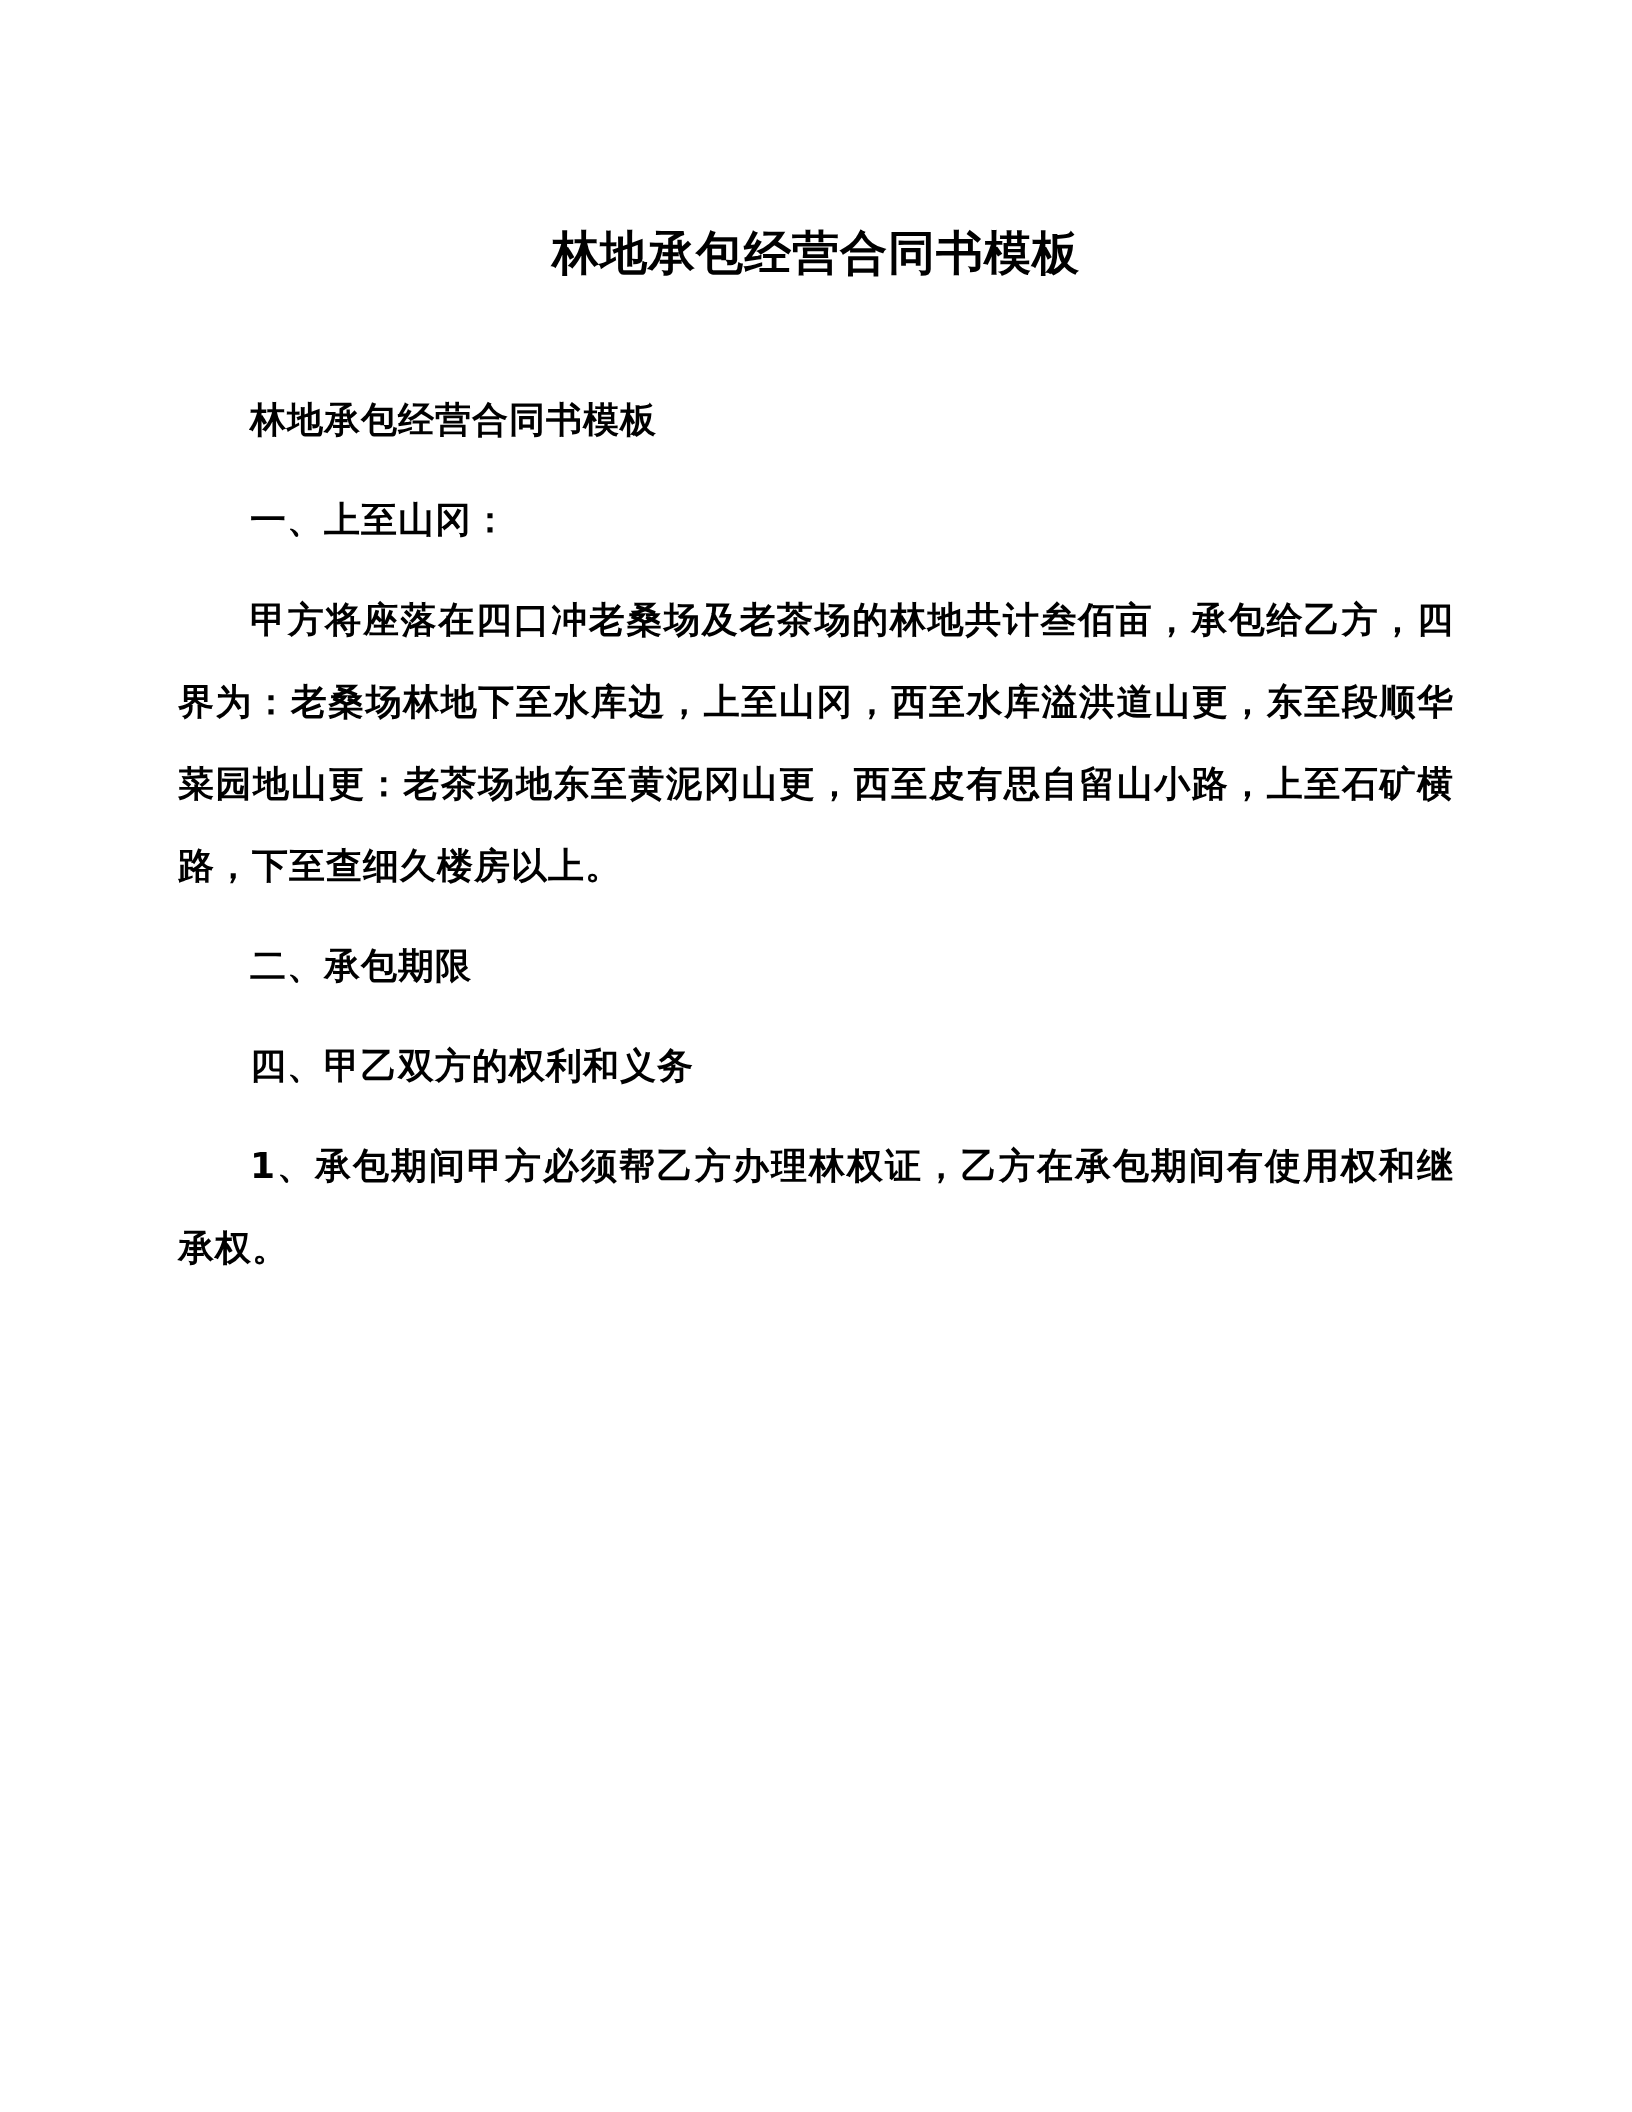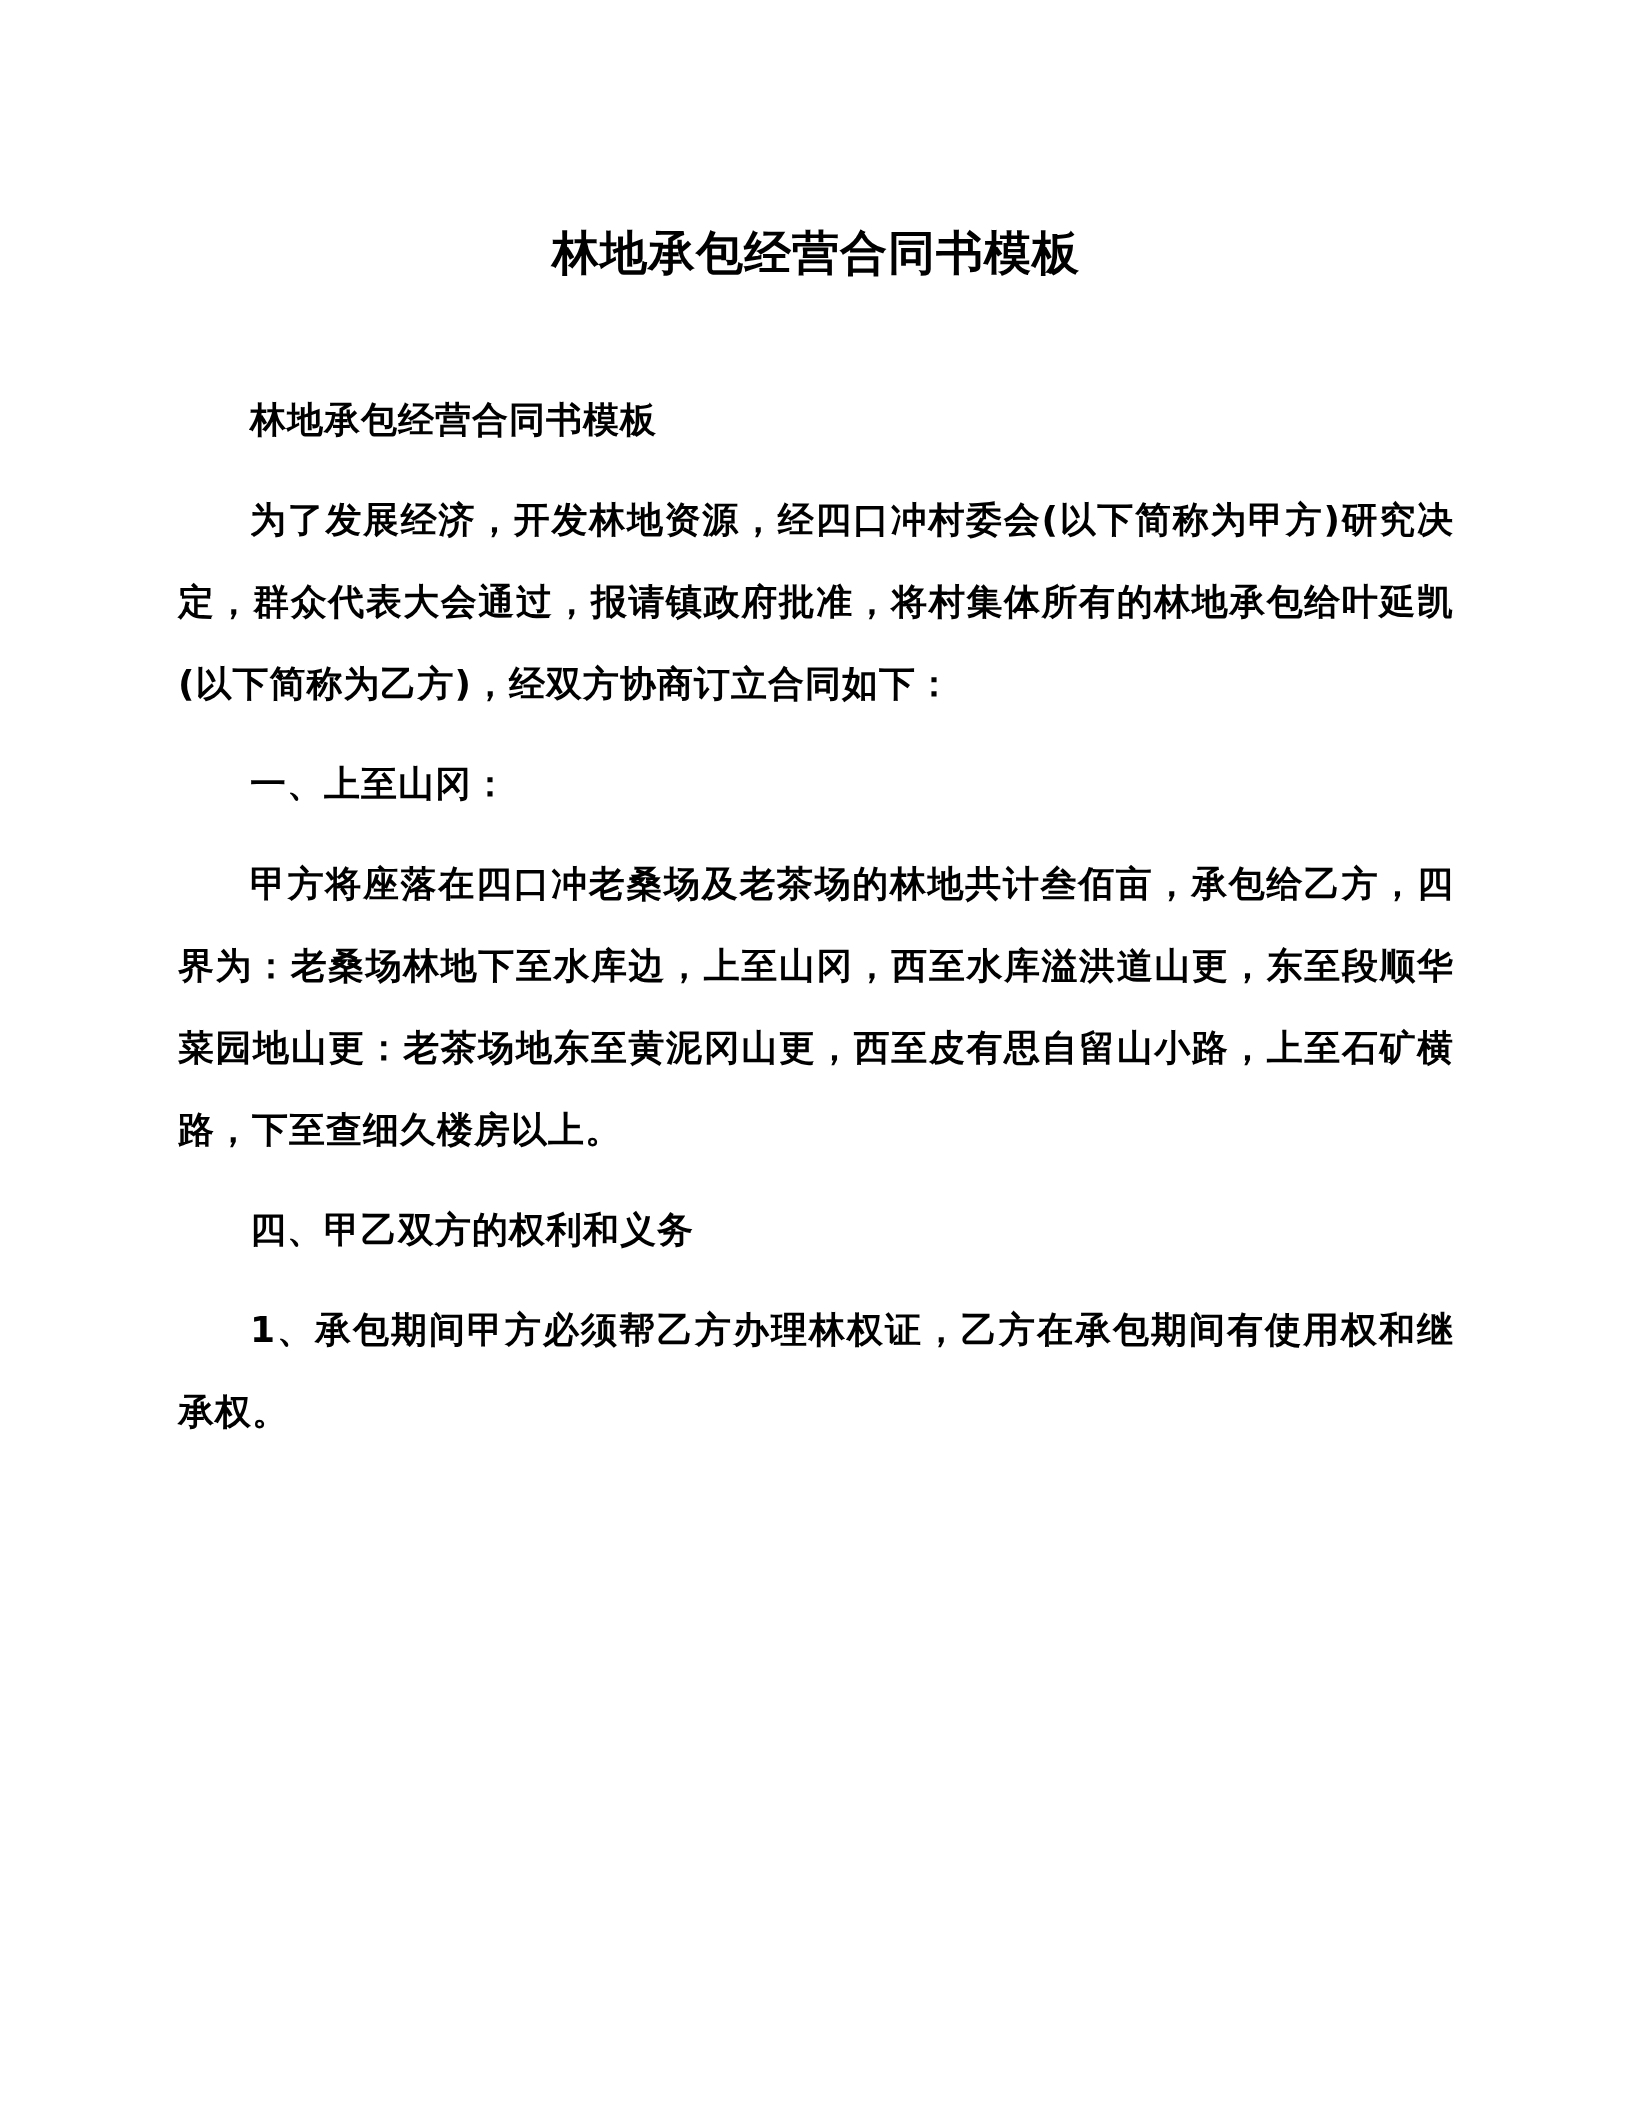--- a/index.html
+++ b/index.html
@@ -38,19 +38,19 @@
     text-justify: inter-ideograph;
   }
 </style>
 </head>
 <body>
 
 <div class="page">
   <h1 class="doc-title">林地承包经营合同书模板</h1>
   <div class="content" id="paragraphs">
       <p class="para">林地承包经营合同书模板</p>
-      <p class="para">为了发展经济，开发林地资源，经四口冲村委会(以下简称为甲方)研究决定，群众代表大会通过，报请镇政府批准，将村集体所有的林地承包给叶延凯(以下简称为乙方)，经双方协商订立合同如下：</p>
       <p class="para">一、上至山冈：</p>
       <p class="para">甲方将座落在四口冲老桑场及老茶场的林地共计叁佰亩，承包给乙方，四界为：老桑场林地下至水库边，上至山冈，西至水库溢洪道山更，东至段顺华菜园地山更：老茶场地东至黄泥冈山更，西至皮有思自留山小路，上至石矿横路，下至查细久楼房以上。</p>
+      <p class="para">二、承包期限</p>
       <p class="para">四、甲乙双方的权利和义务</p>
       <p class="para">1、承包期间甲方必须帮乙方办理林权证，乙方在承包期间有使用权和继承权。</p>
     </div>
 </div>
 
 </body></html>

